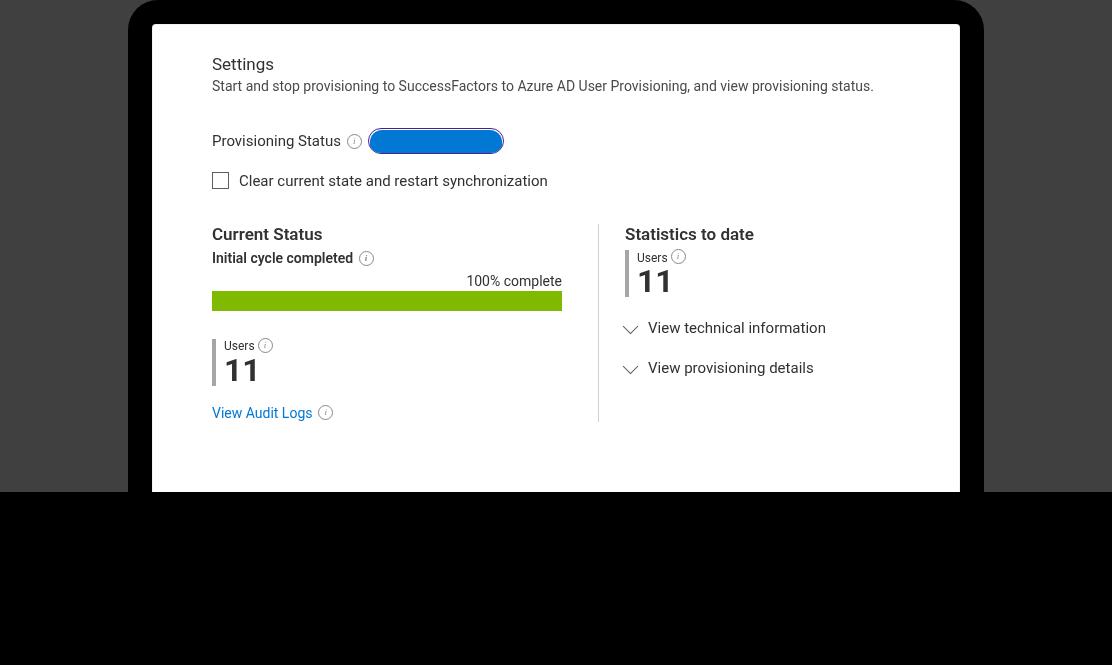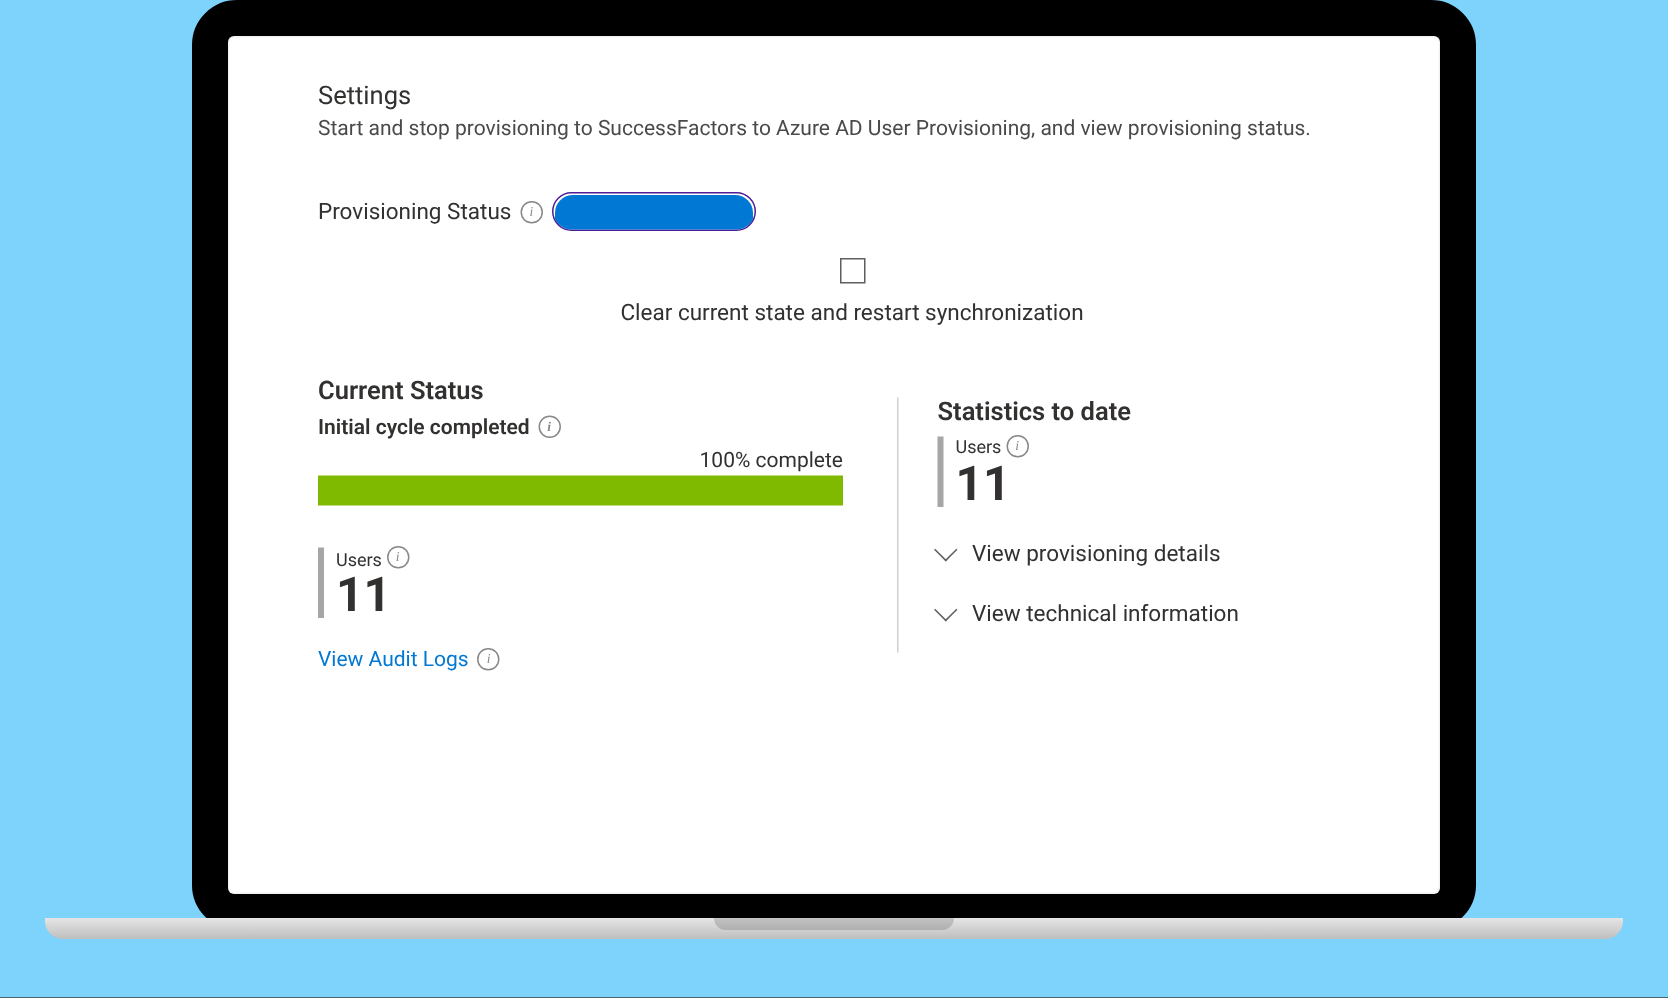--- a/index.html
+++ b/index.html
@@ -6,23 +6,23 @@
     margin: 0;
     padding: 0;
     background: #000;
     font-family: "Segoe UI", -apple-system, BlinkMacSystemFont, Roboto, Arial, sans-serif;
     color: #323130;
     height: 100%;
     width: 100%;
   }
   .stage {
     width: 1112px;
-    height: 665px;
+    height: 492px;
     position: relative;
-    background: #7dd3fc;
+    background: #404040;
     overflow: hidden;
   }
   .laptop {
     position: absolute;
     left: 128px;
     top: 0;
     width: 856px;
     height: 620px;
     background: #000;
     border: 14px solid #000;
@@ -143,38 +143,35 @@
     background: #0078d4;
     color: #fff;
     border-radius: 12px;
     margin: 1px;
     flex: 0 0 60px;
   }
   .toggle .opt.off { }
 
   .checkbox-row {
     display: flex;
-    align-items: center;
     gap: 10px;
     margin-top: 4px;
     margin-bottom: 34px;
-    flex-direction: column;
   }
   .checkbox {
     width: 17px;
     height: 17px;
     border: 1px solid #605e5c;
     background: #fff;
     box-sizing: border-box;
   }
 
   .two-col {
     display: flex;
     gap: 36px;
-    align-items: center;
   }
   .col-left {
     flex: 0 0 350px;
   }
   .col-right {
     flex: 1;
     border-left: 1px solid #d0d0d0;
     padding-left: 26px;
     min-height: 170px;
   }
@@ -339,25 +336,25 @@
                 <div class="small">
                   <span>Users</span>
                   <span class="info-icon"></span>
                 </div>
                 <div class="big">11</div>
               </div>
             </div>
 
             <div class="expander">
               <span class="chevron"></span>
-              <span>View provisioning details</span>
+              <span>View technical information</span>
             </div>
             <div class="expander">
               <span class="chevron"></span>
-              <span>View technical information</span>
+              <span>View provisioning details</span>
             </div>
           </div>
         </div>
 
       </div>
     </div>
   </div>
   <div class="base"></div>
 </div>
 

